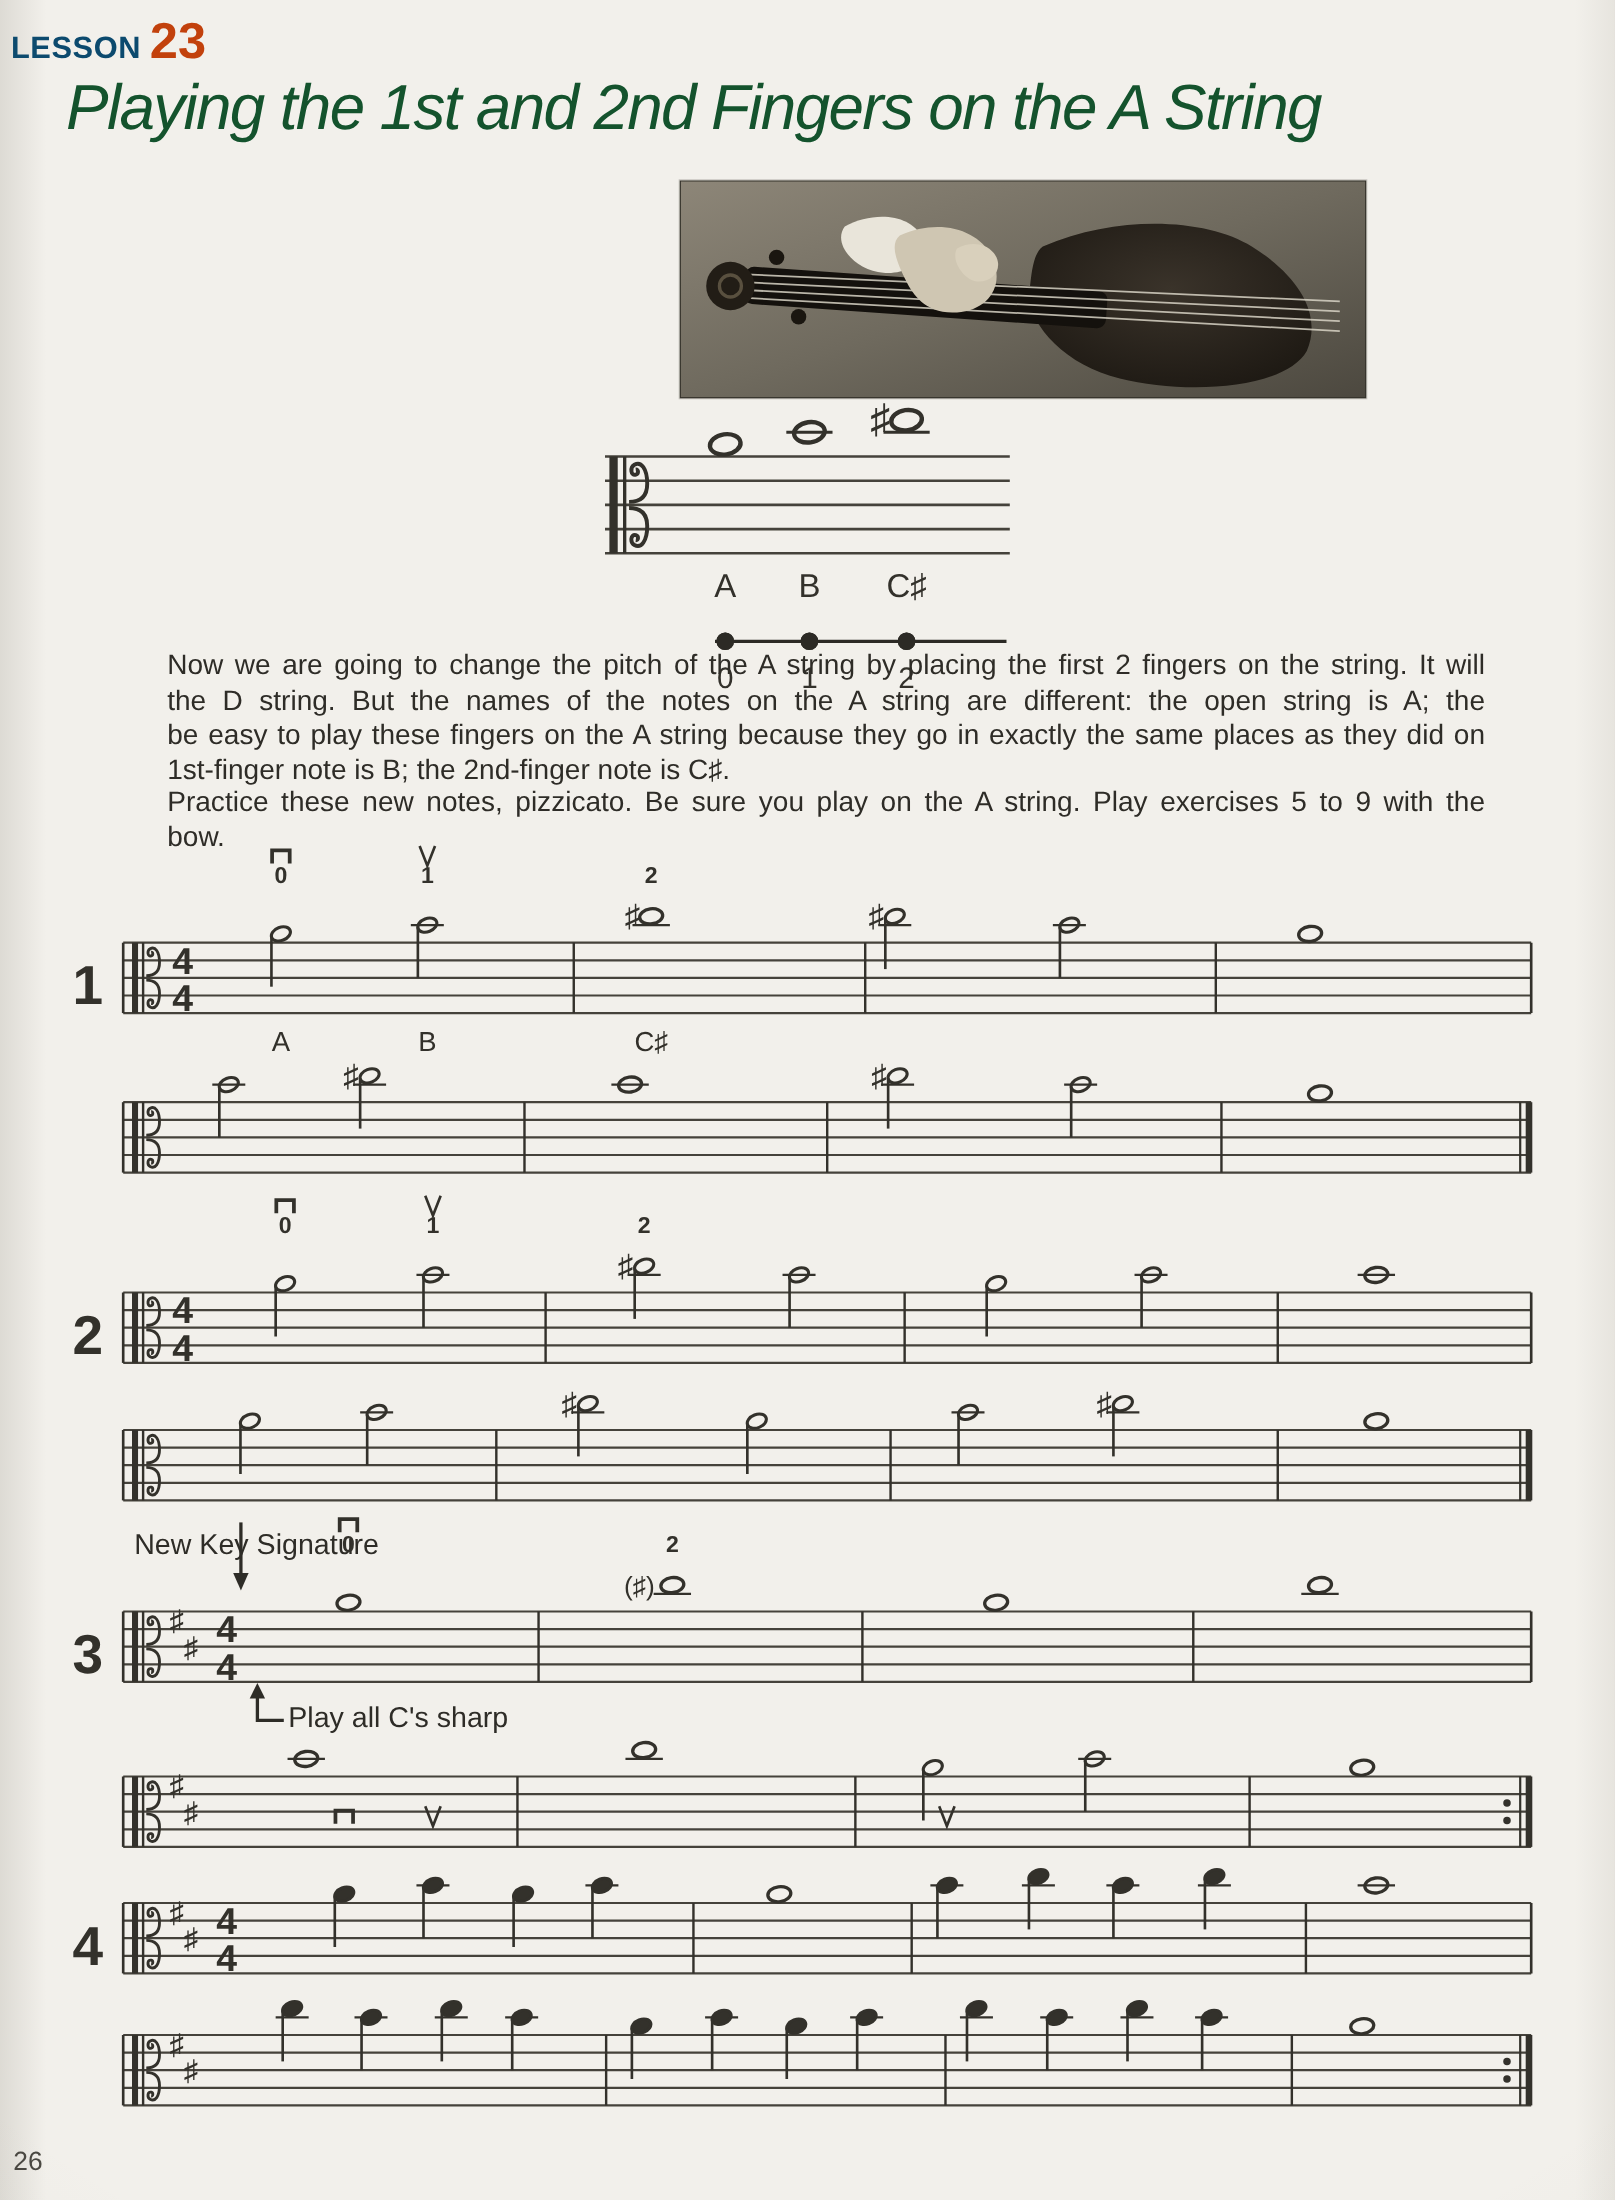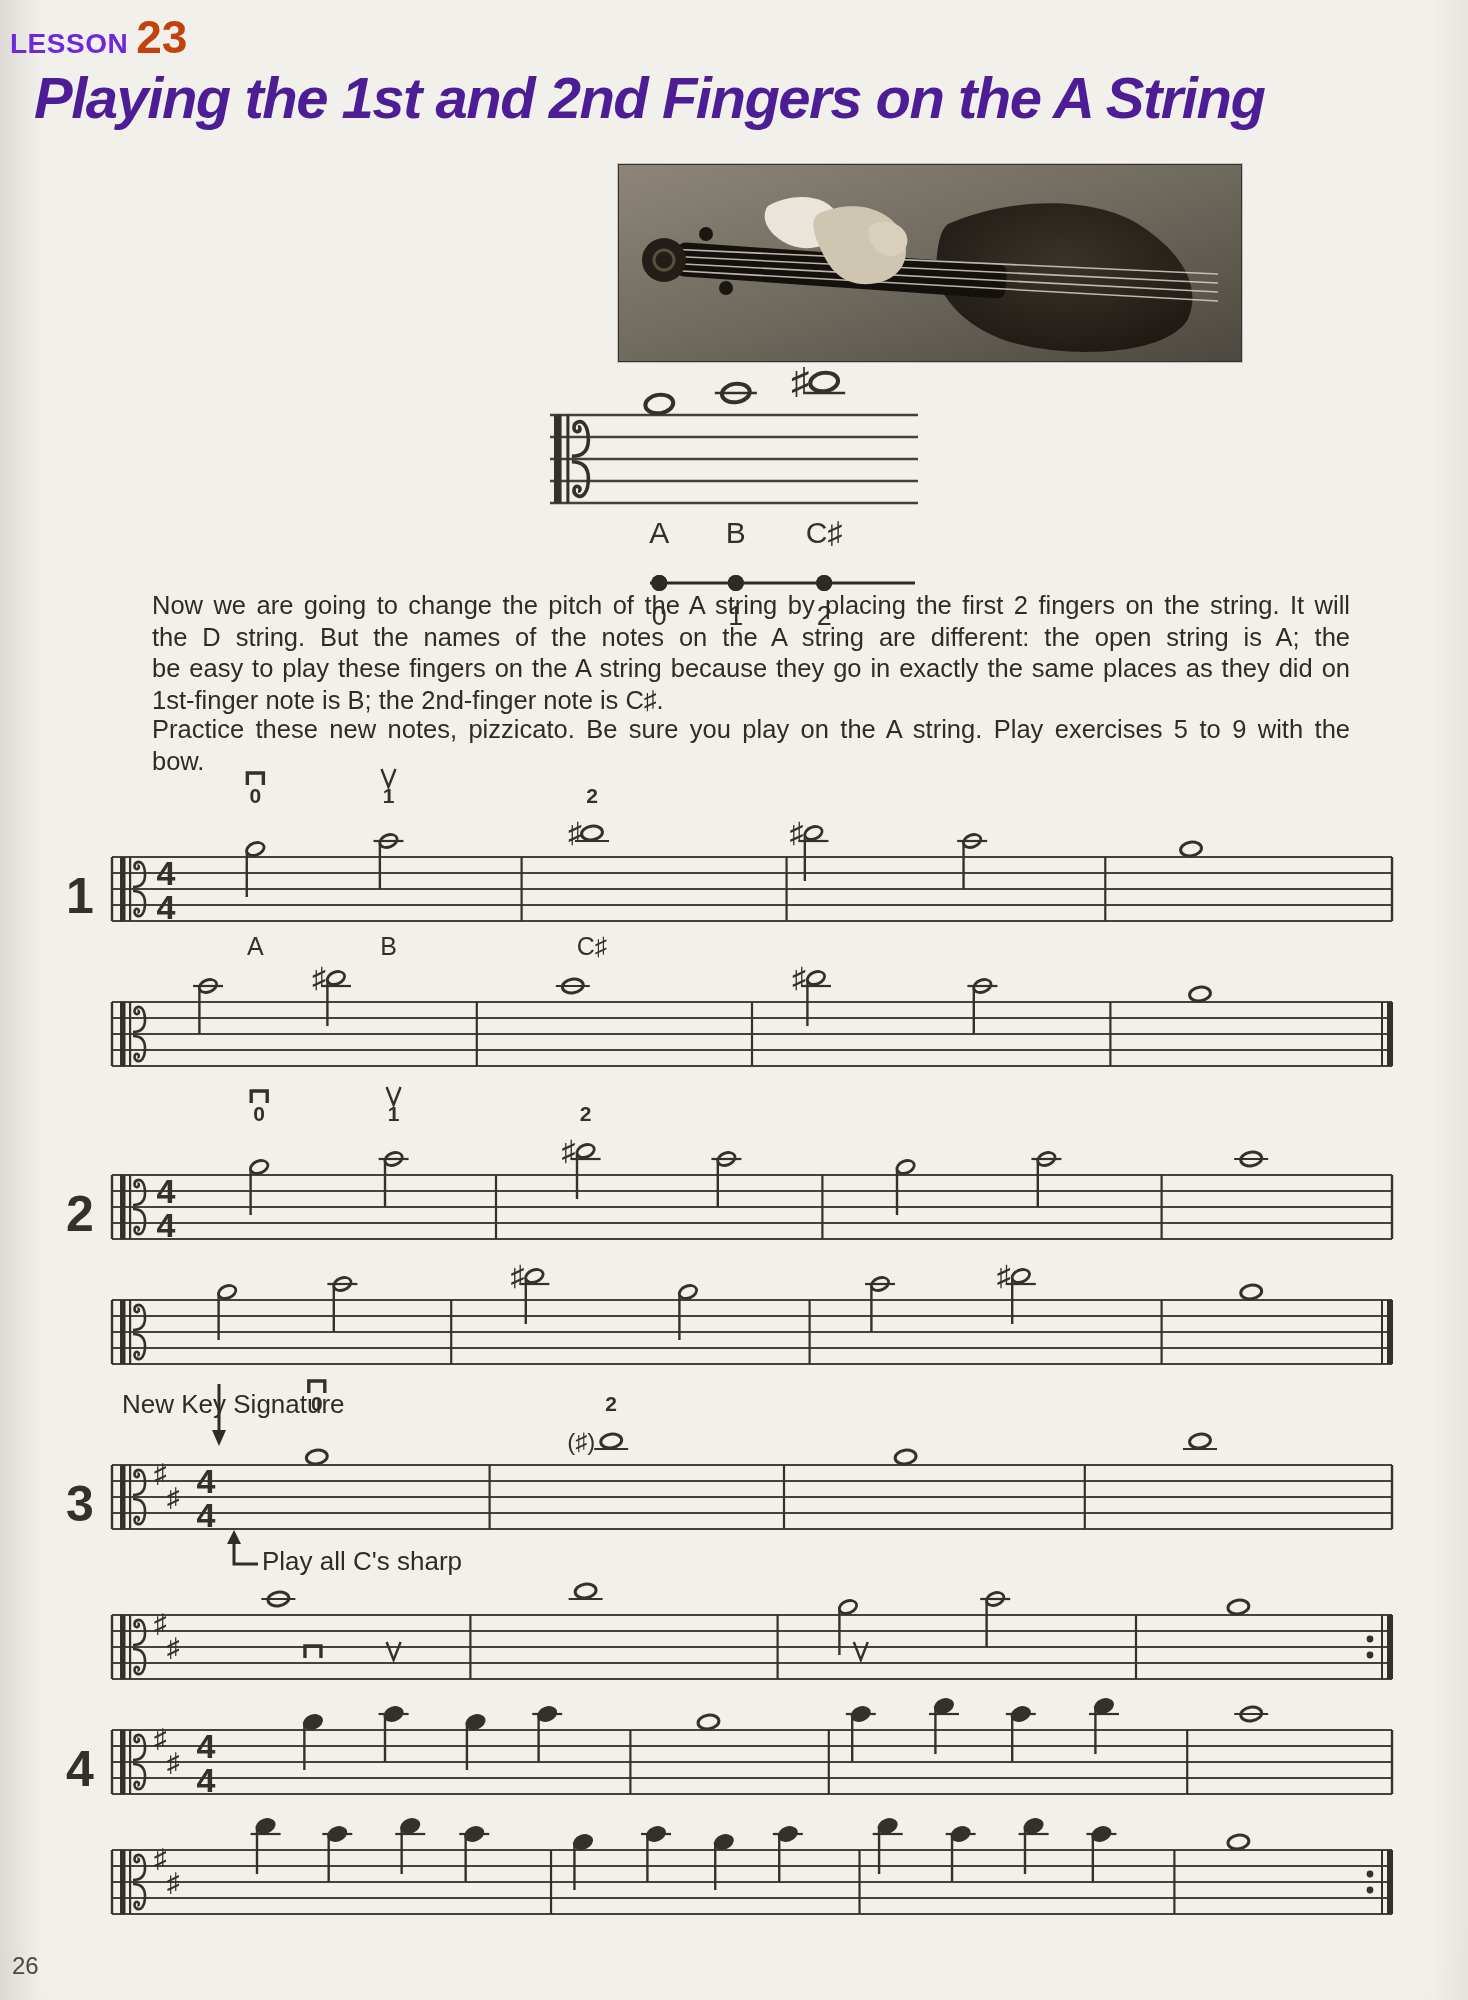--- a/index.html
+++ b/index.html
@@ -4,25 +4,25 @@
 <style>
   html,body{margin:0;padding:0;background:#dddbd5;}
   .page{position:relative;width:1468px;height:2000px;margin:0 auto;overflow:hidden;
         background:#f2f0eb;
         font-family:"Liberation Sans",sans-serif;color:#262521;}
   .page::before{content:"";position:absolute;inset:0;pointer-events:none;
         background:linear-gradient(90deg,rgba(110,105,92,.16),rgba(110,105,92,0) 42px),
                    linear-gradient(270deg,rgba(130,125,110,.10),rgba(130,125,110,0) 36px),
                    radial-gradient(120% 90% at 50% 45%,rgba(0,0,0,0) 70%,rgba(120,114,98,.10) 100%);}
   .lesson-header{position:absolute;left:10px;top:10px;white-space:nowrap;}
-  .lesson-word{font-size:28px;font-weight:bold;letter-spacing:.5px;color:#6d28d9;vertical-align:baseline;}
+  .lesson-word{font-size:28px;font-weight:bold;letter-spacing:.5px;color:#0c4a6e;vertical-align:baseline;}
   .lesson-num{font-size:46px;font-weight:bold;color:#c2410c;margin-left:8px;vertical-align:baseline;}
-  .title{position:absolute;left:34px;top:64px;width:1380px;margin:0;
-        font-size:58px;font-weight:bold;font-style:italic;letter-spacing:-1.5px;
-        color:#4c1d95;white-space:nowrap;}
+  .title{position:absolute;left:60px;top:64px;width:1380px;margin:0;
+        font-size:58px;font-weight:normal;font-style:italic;letter-spacing:-1.5px;
+        color:#14532d;white-space:nowrap;}
   .photo{position:absolute;left:618px;top:164px;width:624px;height:198px;
         box-shadow:0 0 0 1px rgba(60,56,48,.25);}
   .para{position:absolute;left:152px;width:1198px;font-size:25.5px;line-height:31.5px;color:#2e2c27;}
   .p1{top:590px;} .p2{top:714px;}
   .jline{text-align:justify;text-align-last:justify;}
   .jline.lastline{text-align-last:left;}
   .annot{position:absolute;font-size:26px;color:#2e2c27;white-space:nowrap;}
   .nks{left:122px;top:1352px;margin-top:37px;}
   .pcs{left:262px;top:1546px;}
   .pagenum{position:absolute;left:12px;top:1952px;font-size:24px;color:#4a4842;}

